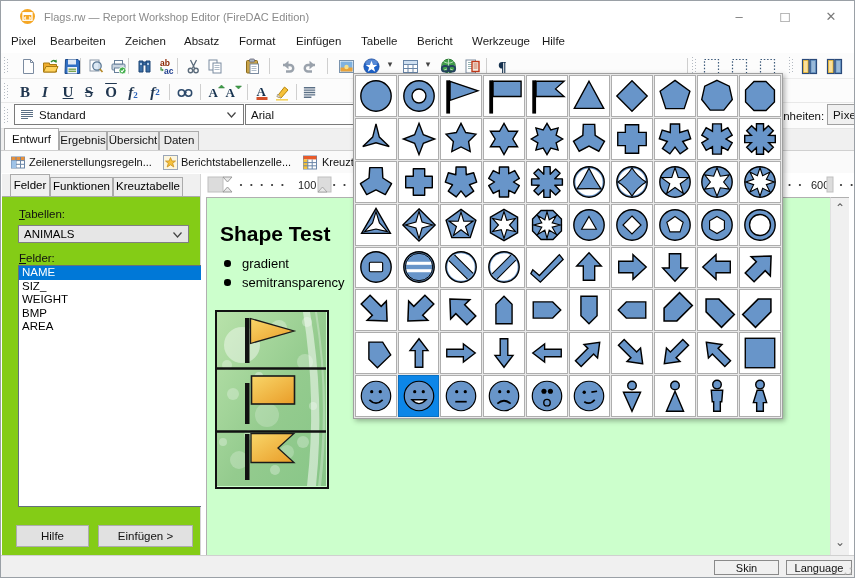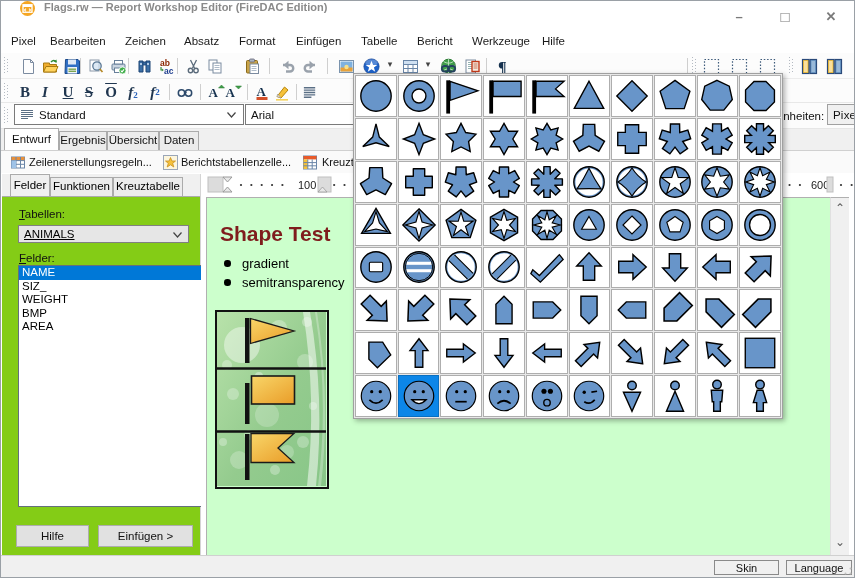--- a/index.html
+++ b/index.html
@@ -1,16 +1,16 @@
 <!DOCTYPE html>
 <html><head><meta charset="utf-8"><style>
 * { margin:0; padding:0; box-sizing:border-box; }
 html,body { width:855px; height:578px; overflow:hidden; font-family:"Liberation Sans",sans-serif; }
 #win { position:relative; width:855px; height:578px; background:#ffffff; border:1px solid #9aa0a6; overflow:hidden; }
-#title { height:31px; display:flex; background:#fff;font-weight:bold; }
+#title { height:31px; display:flex; align-items:center; background:#fff; }
 #appicon { width:15px; height:15px; margin-left:19px; }
 #titletext { margin-left:9px; font-size:11px; color:#8a8a8a; }
 #wbtns { margin-left:auto; display:flex; height:100%; align-items:center; color:#7a7a7a; }
 .wb { width:46px; text-align:center; font-size:13px; }
 #menu { position:relative; height:21px; font-size:11.5px; color:#1a1a1a; background:#fff; }
 #menu span { position:absolute; top:3px; }
 .tb { position:relative; background:#fcfcfc; }
 #tb1 { height:26px; border-bottom:1px solid #ececec; }
 #tb2 { height:24px; border-bottom:1px solid #e8e8e8; }
 #tb3 { height:26px; border-bottom:1px solid #e6e6e6; }
@@ -33,33 +33,33 @@
 #subtb .si { position:absolute; top:3px; }
 #subtb .st { position:absolute; top:5px; }
 #main { position:absolute; top:173px; left:1px; right:1px; bottom:22px; display:flex; }
 #lpanel { width:199px; background:#f0f0f0; border-right:1px solid #d4d4d4; position:relative; font-size:11.5px; }
 #ltabs { position:relative; height:22px; }
 .ltab { position:absolute; bottom:0; border:1px solid #ababab; border-bottom:none; background:#ececec; height:19px; font-size:11.5px; text-align:center; padding-top:2px; }
 .ltab.act { background:#f0f0f0; height:22px; padding-top:4px; z-index:2; }
 #lbody { position:absolute; top:22px; left:0; right:0; bottom:0; border-top:1px solid #ababab; background:#84cc16; }
 .llabel { position:absolute; left:17px; color:#111; }
 .llabel u { text-decoration:underline; }
-#animals { position:absolute; top:28px; left:16px; width:171px; height:18px; background:#e6e6e6; border:1px solid #808080; display:flex; align-items:center; padding-left:5px;text-decoration:underline; }
+#animals { position:absolute; top:28px; left:16px; width:171px; height:18px; background:#e6e6e6; border:1px solid #808080; display:flex; align-items:center; padding-left:5px; }
 #animals .chev { margin-left:auto; margin-right:6px; font-size:10px; color:#333; }
 #fldlist { position:absolute; top:68px; left:16px; width:204px; height:242px; background:#fff; border:1px solid #64707c; }
 .fitem { height:13.5px; line-height:13.5px; padding-left:3px; font-size:11.5px; }
 .fitem.sel { background:#0078d7; color:#fff; }
 #lbtns { position:absolute; bottom:8px; left:0; right:0; }
 .pbtn { position:absolute; bottom:0; height:22px; background:#e1e1e1; border:1px solid #adadad; text-align:center; line-height:20px; font-size:11.5px; color:#111; }
 #work { position:relative; flex:1; background:#fff; }
 #ruler { position:absolute; top:0; left:0; right:0; height:23px; background:#fff; }
 #doc { position:absolute; top:23px; left:5px; right:22px; bottom:0; background:#ccffcc; border-top:1px solid #b0b0b0; border-left:1px solid #b0b0b0; }
 #vscroll { position:absolute; top:23px; right:4px; width:19px; bottom:0; background:#f0f0f0; border-left:1px solid #e0e0e0; border-top:1px solid #b0b0b0; }
 .varr { position:absolute; left:0; width:18px; height:17px; color:#606060; font-size:12px; text-align:center; }
-#heading { position:absolute; left:13px; top:24px; font-size:21px; font-weight:bold; color:#7f1d1d; }
+#heading { position:absolute; left:13px; top:24px; font-size:21px; font-weight:bold; color:#000000; }
 .bullet { position:absolute; left:17px; font-size:13px; color:#000; display:flex; align-items:center; }
 .bullet i { width:6.5px; height:6.5px; border-radius:50%; background:#000; margin-right:11.5px; font-style:normal; }
 #flagtbl { position:absolute; left:8px; top:112px; width:114px; height:179px; border:2.5px solid #111; }
 #status { position:absolute; left:0; right:0; bottom:0; height:22px; background:#f0f0f0; border-top:1px solid #d0d0d0; }
 .sbtn { position:absolute; top:4px; height:15px; background:#f0f0f0; border:1px solid #8a8a8a; font-size:11px; text-align:center; line-height:14px; color:#111; }
 #popup { position:absolute; left:352px; top:72px; width:430px; height:346px; background:#e8e8e8; border:1px solid #a0a0a0; box-shadow:2px 2px 5px rgba(0,0,0,0.3); display:grid; grid-template-columns:repeat(10,1fr); grid-auto-rows:1fr; gap:1px; padding:1px; z-index:50; }
 .cell { background:#fff; border:1px solid #aeaeae; display:flex; align-items:center; justify-content:center; }
 .cell.sel { background:#0c86e8; border:1px solid #0a6fc0; }
 </style></head>
 <body>

